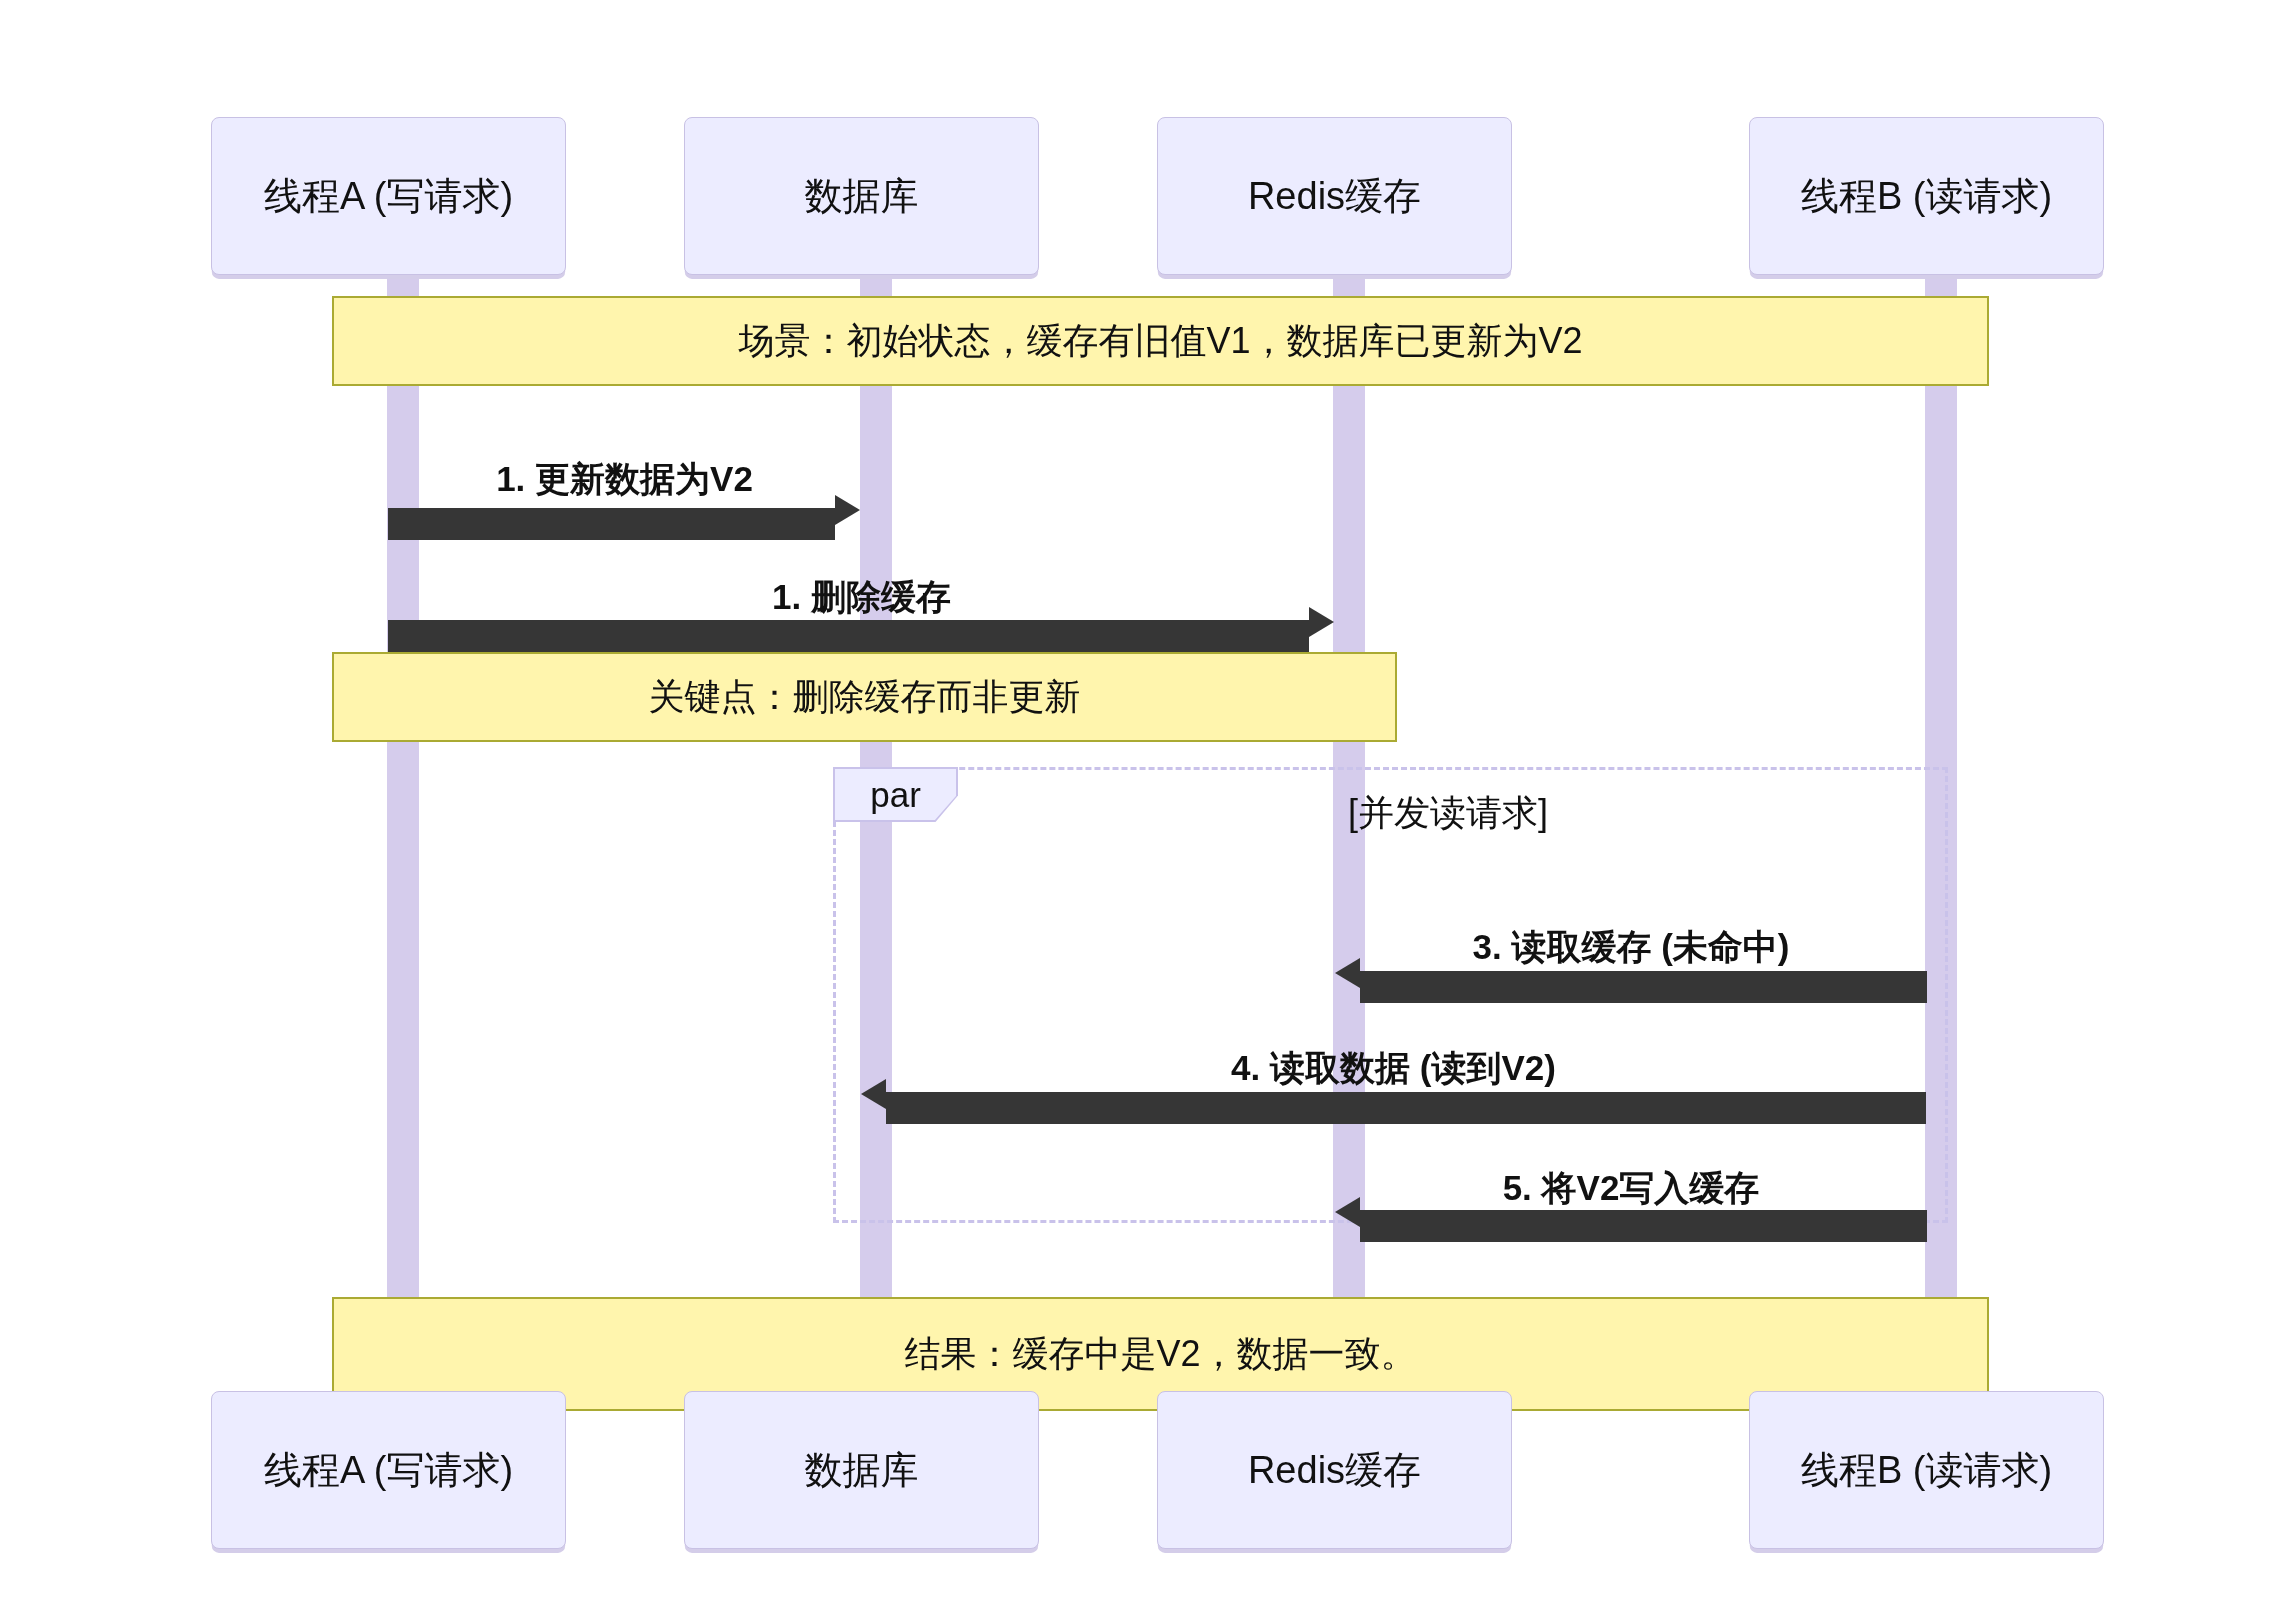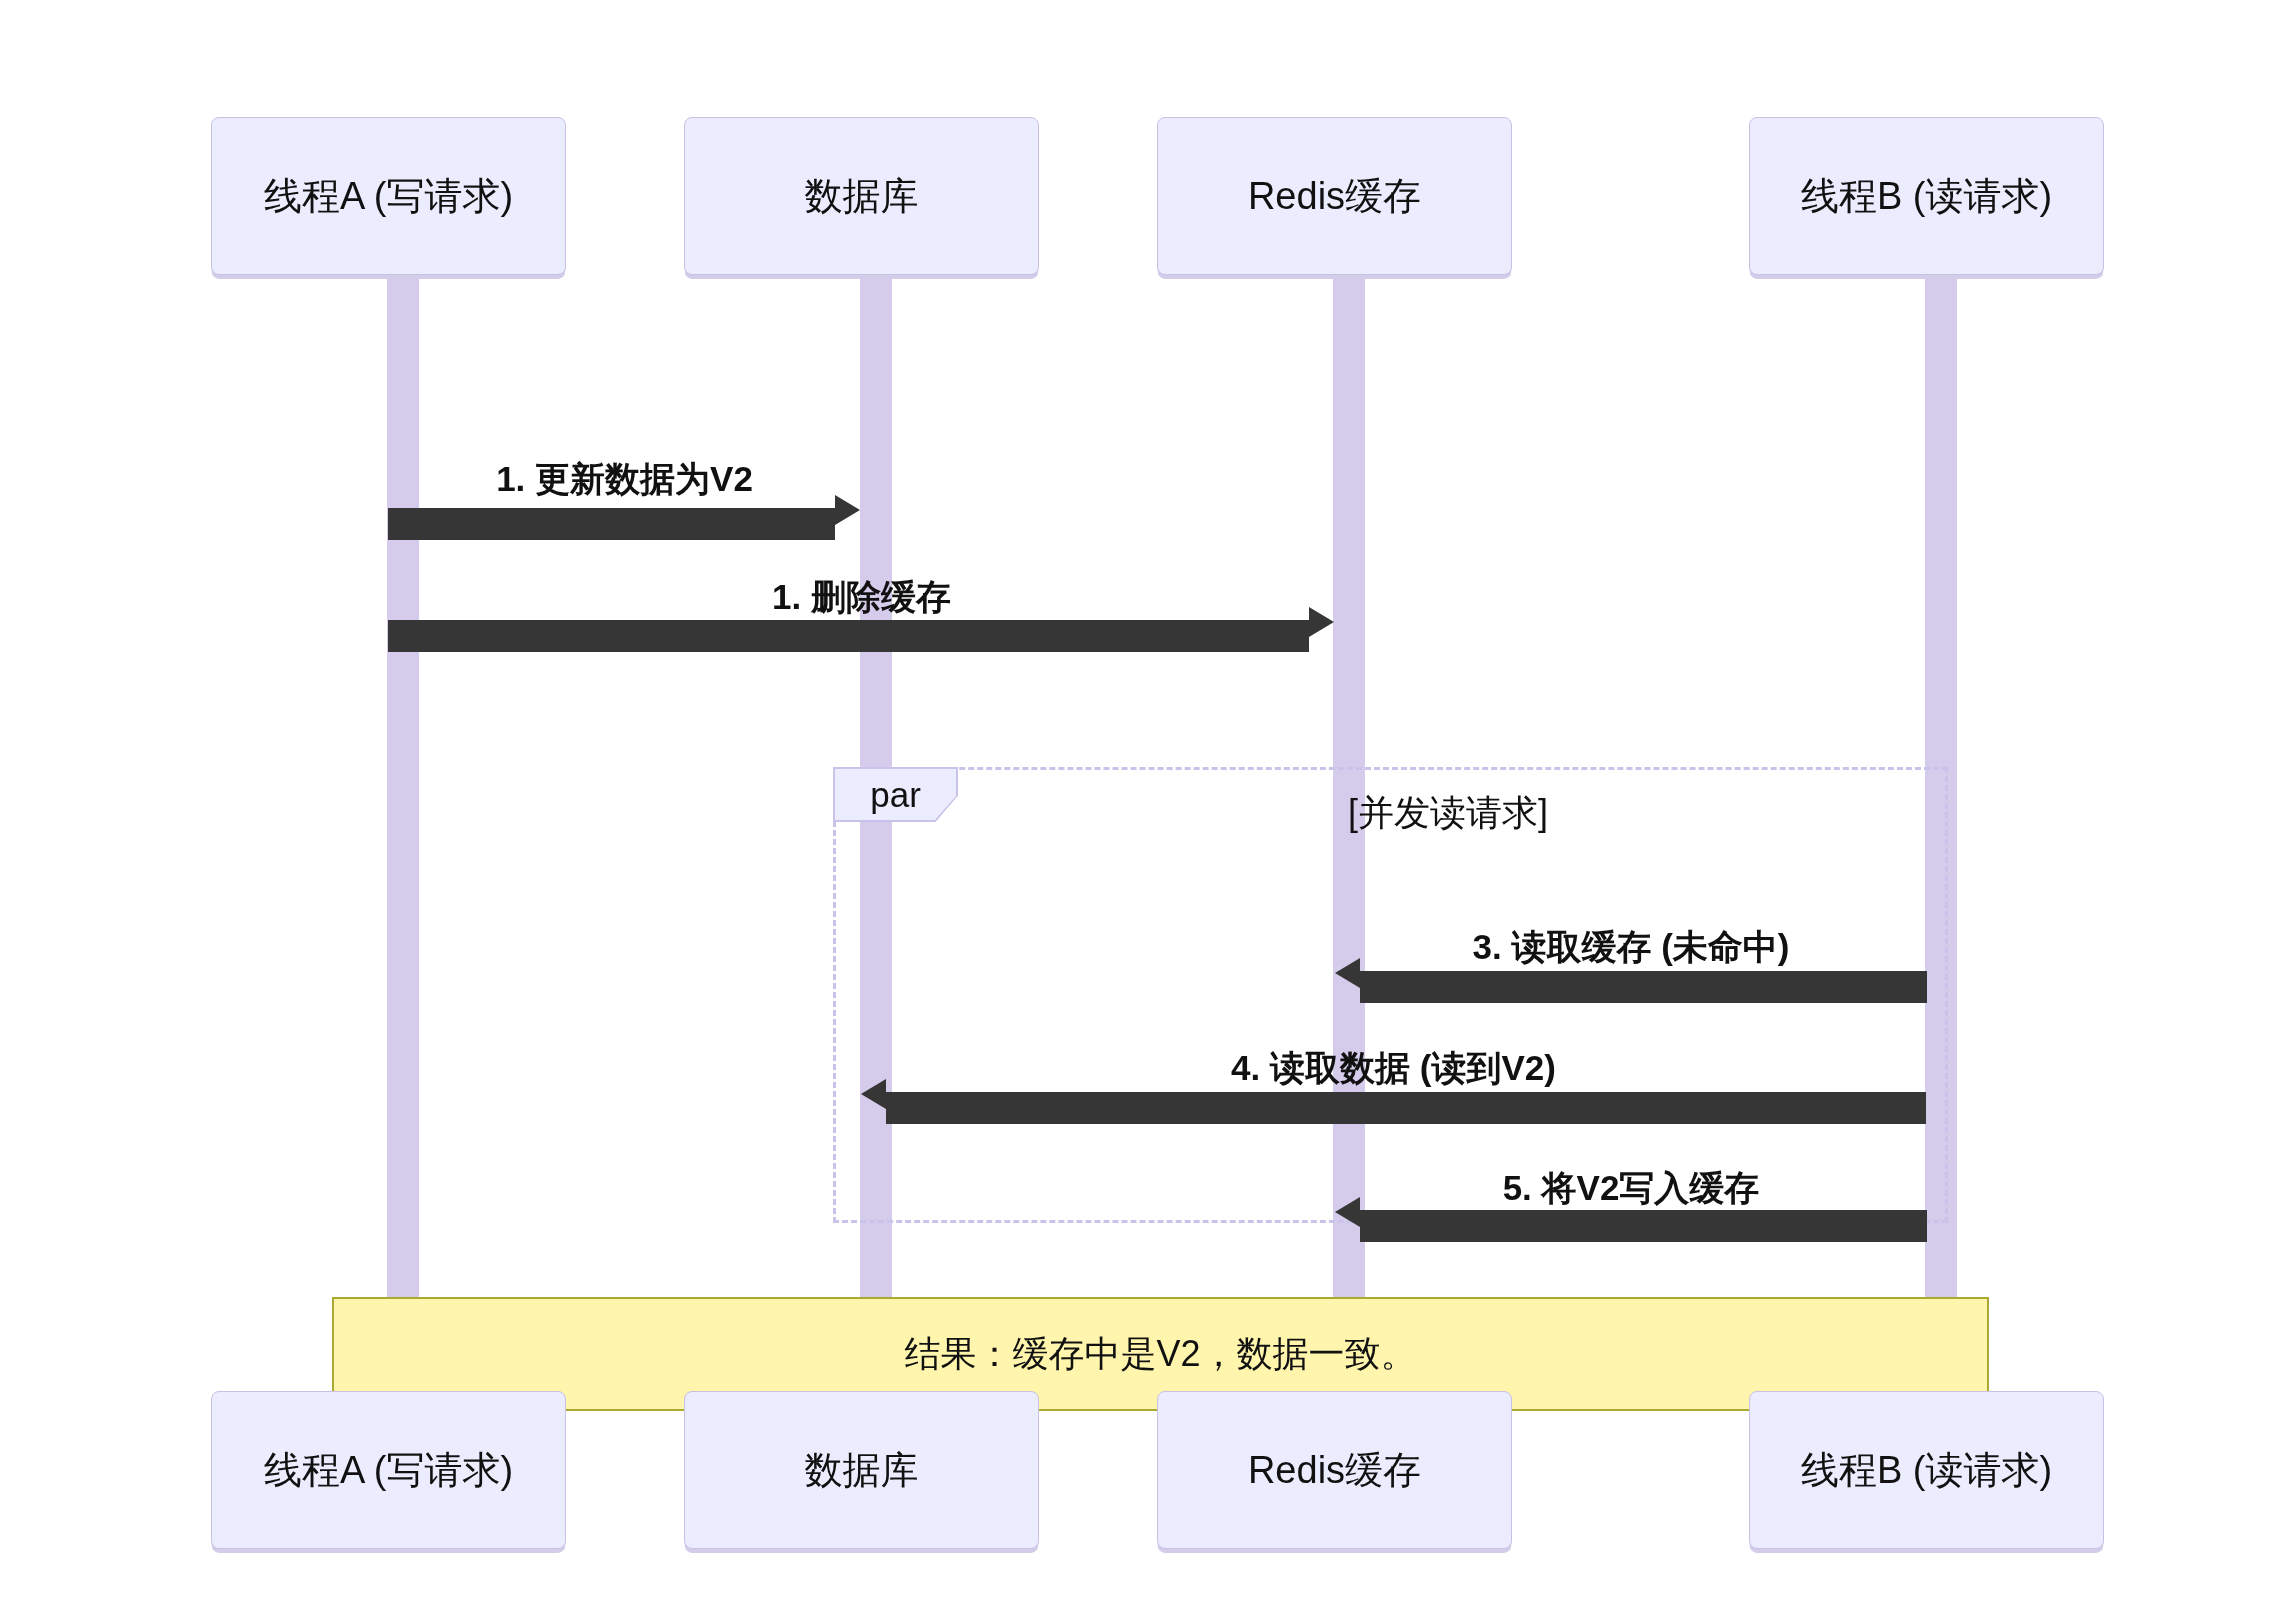--- a/index.html
+++ b/index.html
@@ -63,31 +63,37 @@
   <div class="actor top" style="left:668px">
       <span>数据库</span>
     </div>
   <div class="actor top" style="left:1141px">
       <span>Redis缓存</span>
     </div>
   <div class="actor top" style="left:1733px">
       <span>线程B (读请求)</span>
     </div>
 
+  <div class="note" style="left:316px;top:280px;width:1657px;height:90px">
+    <span>场景：初始状态，缓存有旧值V1，数据库已更新为V2</span>
+  </div>
 
   <div>
     <div class="msg-label" style="left:372px;top:425px;width:473px">1. 更新数据为V2</div>
     <div class="msg-arrow to-right" style="left:372px;top:492px;width:447px"></div>
   </div>
 
   <div>
     <div class="msg-label" style="left:372px;top:543px;width:947px">1. 删除缓存</div>
     <div class="msg-arrow to-right" style="left:372px;top:604px;width:921px"></div>
   </div>
 
+  <div class="note" style="left:316px;top:636px;width:1065px;height:90px">
+    <span>关键点：删除缓存而非更新</span>
+  </div>
 
   <div class="par-frame"></div>
   <div class="par-tab">
     <div class="par-tab-inner">par</div>
   </div>
   <div class="par-cond">[并发读请求]</div>
 
   <div>
     <div class="msg-label" style="left:1319px;top:893px;width:592px">3. 读取缓存 (未命中)</div>
     <div class="msg-arrow to-left" style="left:1344px;top:955px;width:567px"></div>

